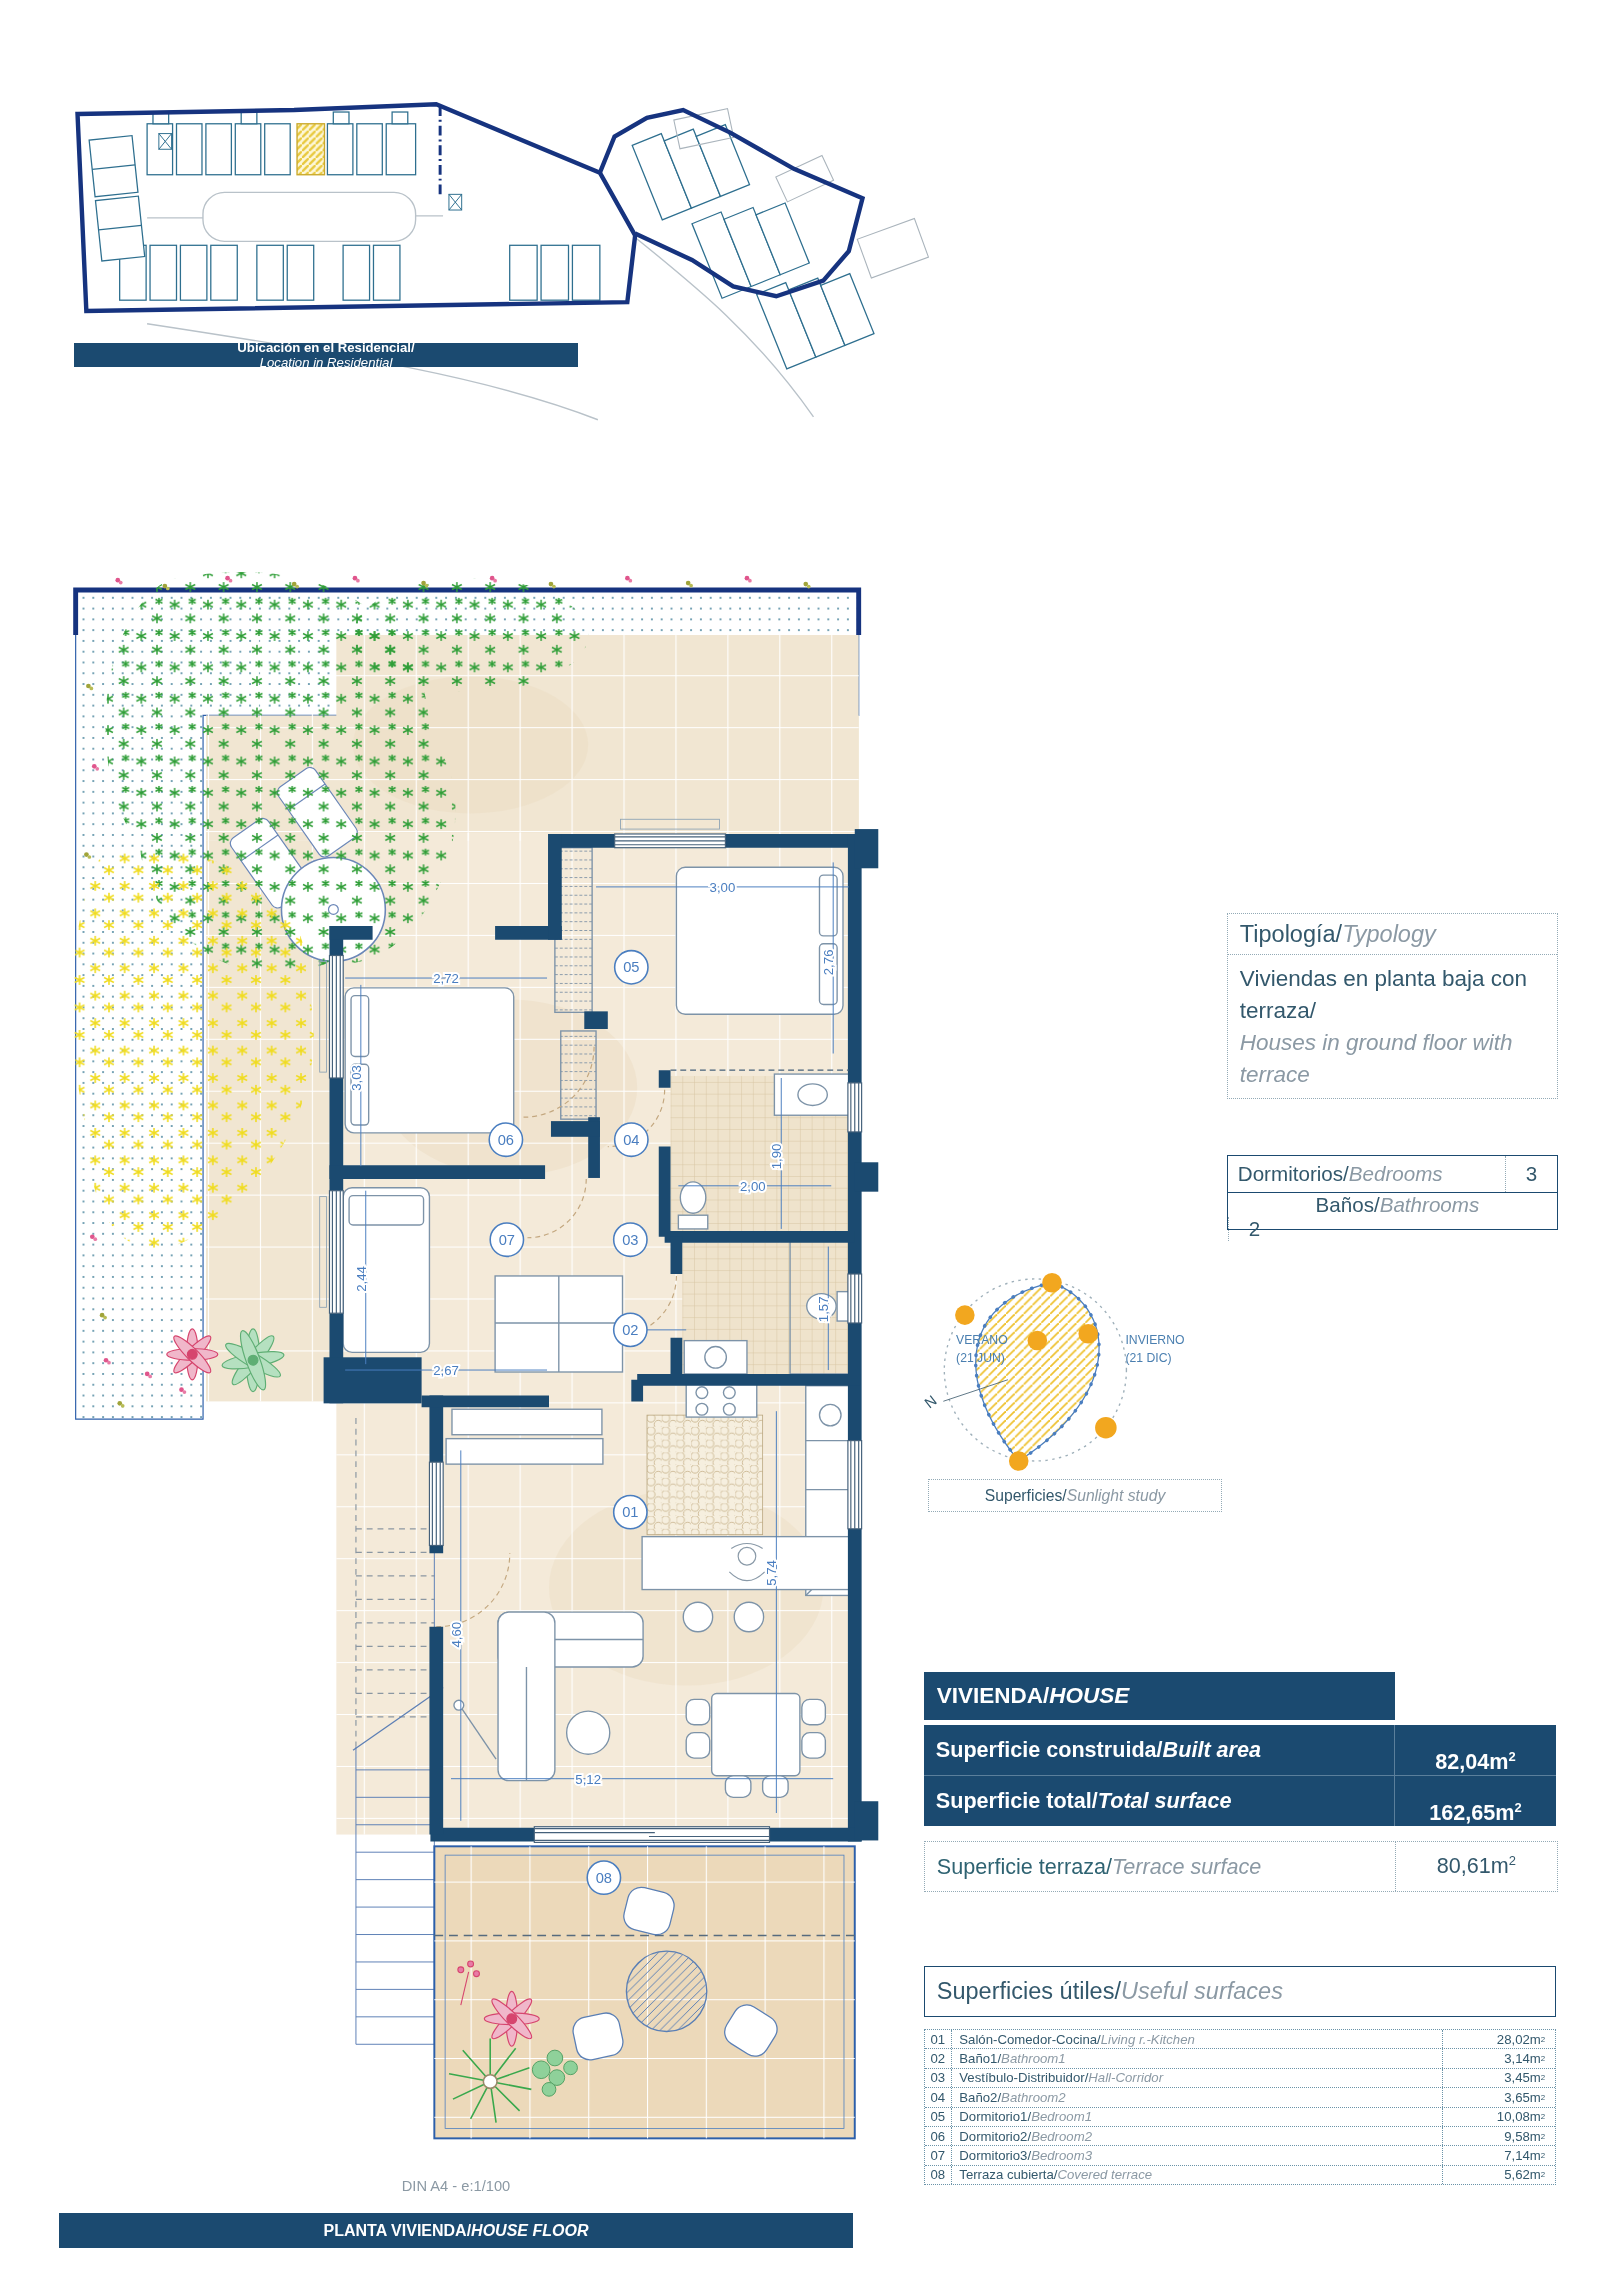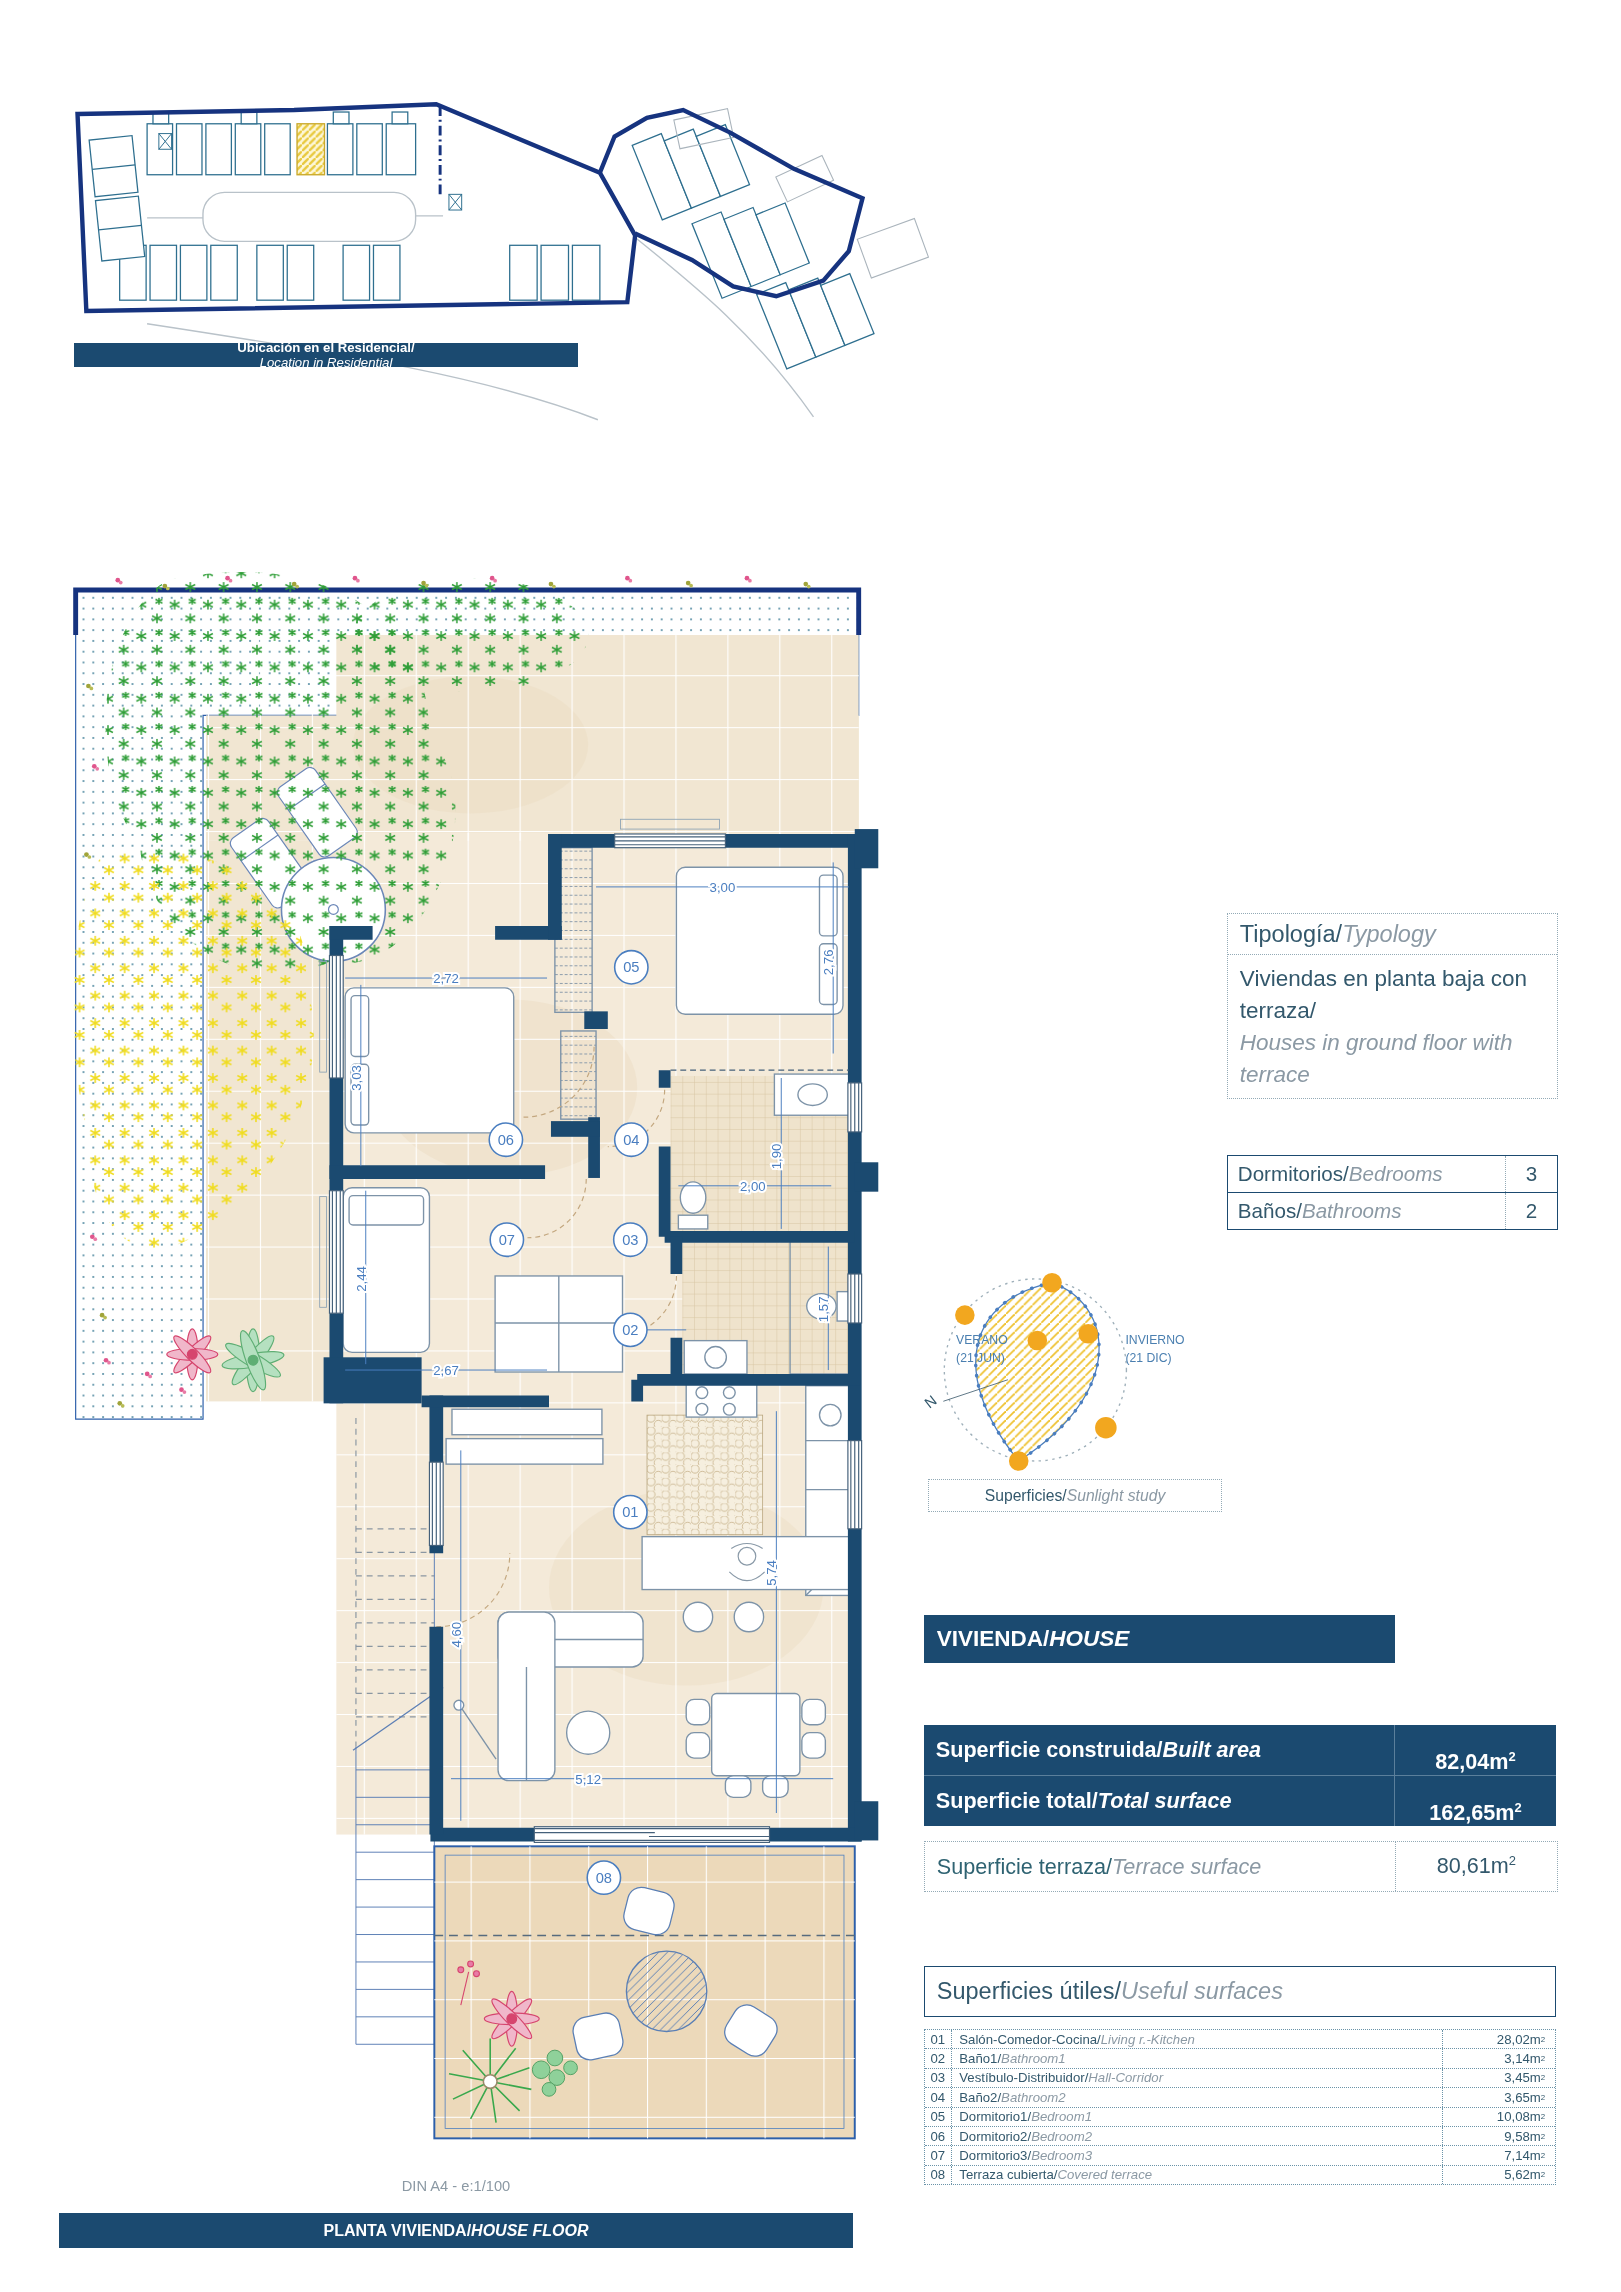--- a/index.html
+++ b/index.html
@@ -11,21 +11,21 @@
   .es-dark{color:#33586c;}
   .en-gray{color:#8b99a4;font-style:italic;}
   .dotted-box{border:1.5px dotted #93aab6;background:#fff;}
   sup{font-size:60%;}
   
   .typ-title{font-size:23.5px;padding:6.9px 11.8px 5.9px 11.8px;border-bottom:1.5px dotted #93aab6;}
   .typ-body{font-size:22.5px;line-height:32px;padding:7.8px 11.8px;}
   
   .spec-table{border:1.5px solid #1b4a70;background:#fff;}
   .spec-row{display:flex;height:36px;align-items:center;font-size:20.6px;}
-  .spec-row + .spec-row{border-top:1.2px solid #1b4a70;}
+  .spec-row + .spec-row{border-top:1.2px solid #1b4a70;flex-direction:column;}
   .spec-label{flex:1;padding-left:9.8px;}
   .spec-val{width:51px;text-align:center;border-left:1.5px dotted #93aab6;align-self:stretch;display:flex;align-items:center;justify-content:center;color:#33586c;}
   
   .area-table{background:#1b4a70;color:#fff;}
   .area-row{display:flex;height:50px;align-items:flex-end;font-size:21.6px;font-weight:bold;}
   .area-row + .area-row{border-top:1.5px solid #5b7f9b;}
   .area-label{width:458px;padding-left:11.8px;border-right:1.5px solid #5b7f9b;align-self:stretch;display:flex;align-items:center;}
   .area-val{flex:1;text-align:center;}
   .area-label .it{font-weight:bold;}
   
@@ -611,21 +611,21 @@
       <text class="sunlbl" x="1148" y="1390">(21 DIC)</text>
     </g>
   </svg>
 
   <div class="abs dotted-box sun-label" style="left:928px;top:1479px;width:292px;height:31px;">
     <span class="es-dark">Superficies/</span>
       <span class="en-gray">Sunlight study</span>
   </div>
 
 
-  <div class="abs navy-bar" style="left:924px;top:1615px;width:471px;height:48px;justify-content:flex-start;padding-left:12.7px;font-size:22.5px;font-weight:bold;box-sizing:border-box;">
+  <div class="abs navy-bar" style="left:924px;top:1672px;width:471px;height:48px;justify-content:flex-start;padding-left:12.7px;font-size:22.5px;font-weight:bold;box-sizing:border-box;">
     <span>VIVIENDA/</span>
       <span class="it">HOUSE</span>
   </div>
 
   <div class="abs area-table" style="left:924px;top:1725px;width:632px;">
     <div class="area-row">
       <div class="area-label">
         <span>Superficie construida/</span>
           <span class="it">Built area</span>
       </div>

